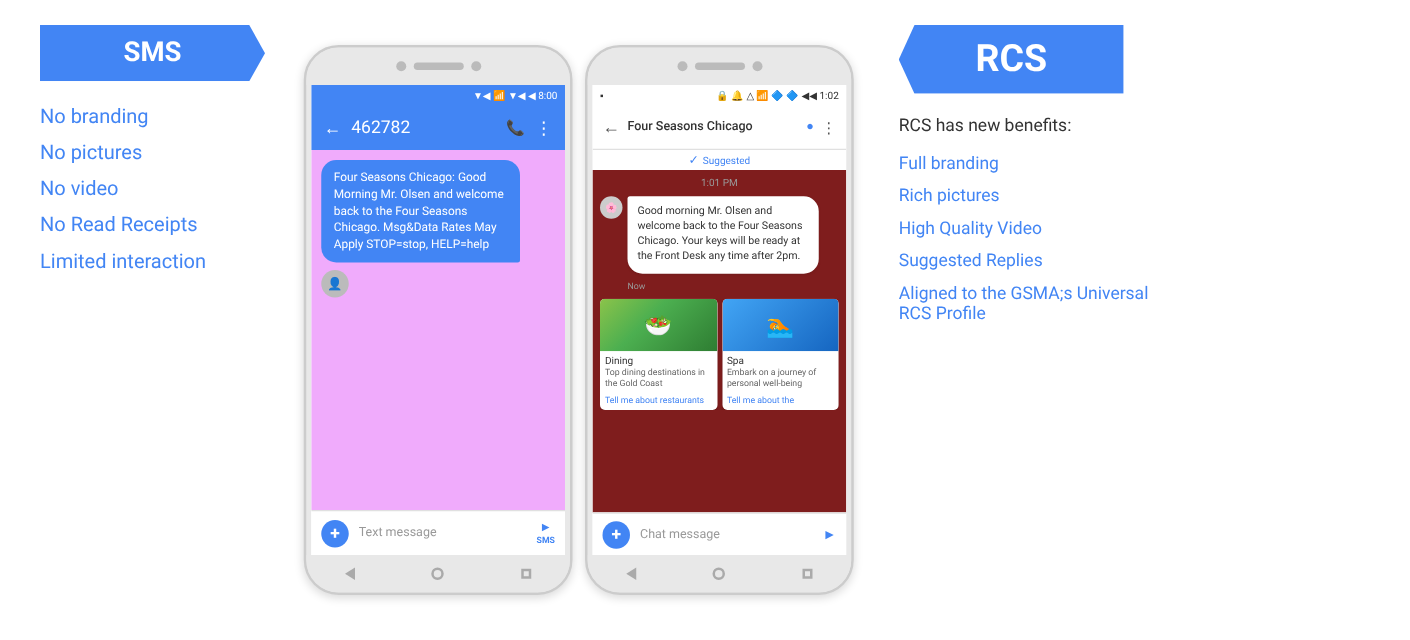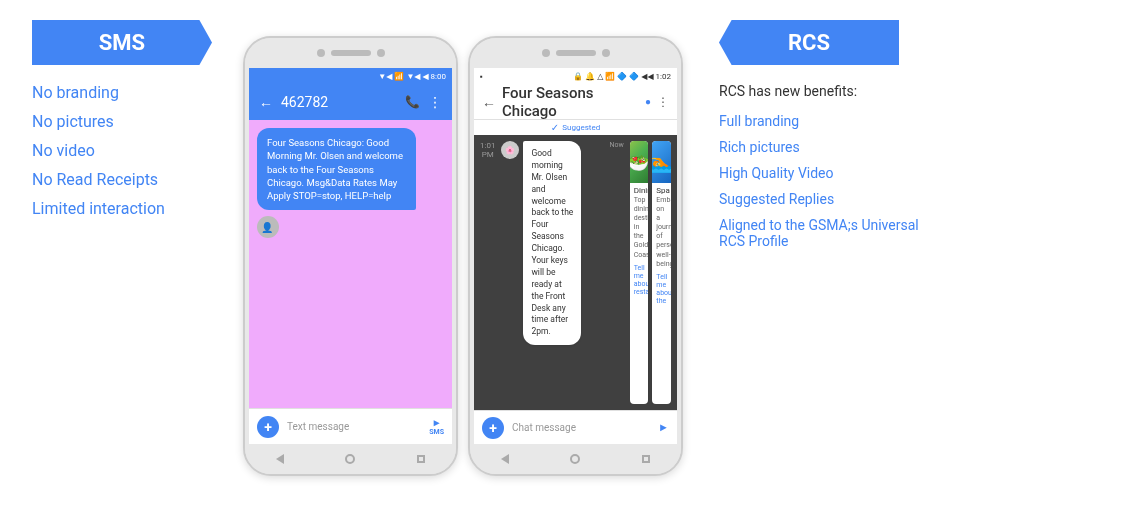--- a/index.html
+++ b/index.html
@@ -65,21 +65,21 @@
       display: flex;
       flex-direction: column;
       height: 100%;
       justify-content: flex-start;
       align-items: flex-start;
     }
 
     .badge-rcs {
       background: #4285f4;
       color: white;
-      font-size: 22px;
+      font-size: 30px;
       font-weight: bold;
       padding: 10px 30px;
       clip-path: polygon(7% 0, 100% 0, 100% 100%, 7% 100%, 0 50%);
       display: inline-block;
       margin-bottom: 18px;
       width: 180px;
       text-align: center;
     }
 
     .benefit-item {
@@ -264,41 +264,41 @@
       padding: 4px 8px;
       display: flex;
       align-items: center;
       gap: 6px;
       height: 36px;
       border-bottom: 1px solid #e0e0e0;
     }
 
     .rcs-contact-name {
       flex: 1;
-      font-size: 15px;
+      font-size: 10px;
       font-weight: 500;
     }
 
     .verified-row {
       display: flex;
       align-items: center;
       justify-content: center;
       font-size: 8px;
       color: #4285f4;
       gap: 3px;
       padding: 2px 0;
     }
 
     .rcs-message-area {
       flex: 1;
       padding: 6px;
-      background: #404040;
-      overflow: hidden;
-      display: flex;
-      flex-direction: row;
+      background: #7f1d1d;
+      overflow: hidden;
+      display: flex;
+      flex-direction: column;
       gap: 6px;
     }
 
     .rcs-time {
       text-align: center;
       font-size: 8px;
       color: #999;
     }
 
     .rcs-bubble-row {

